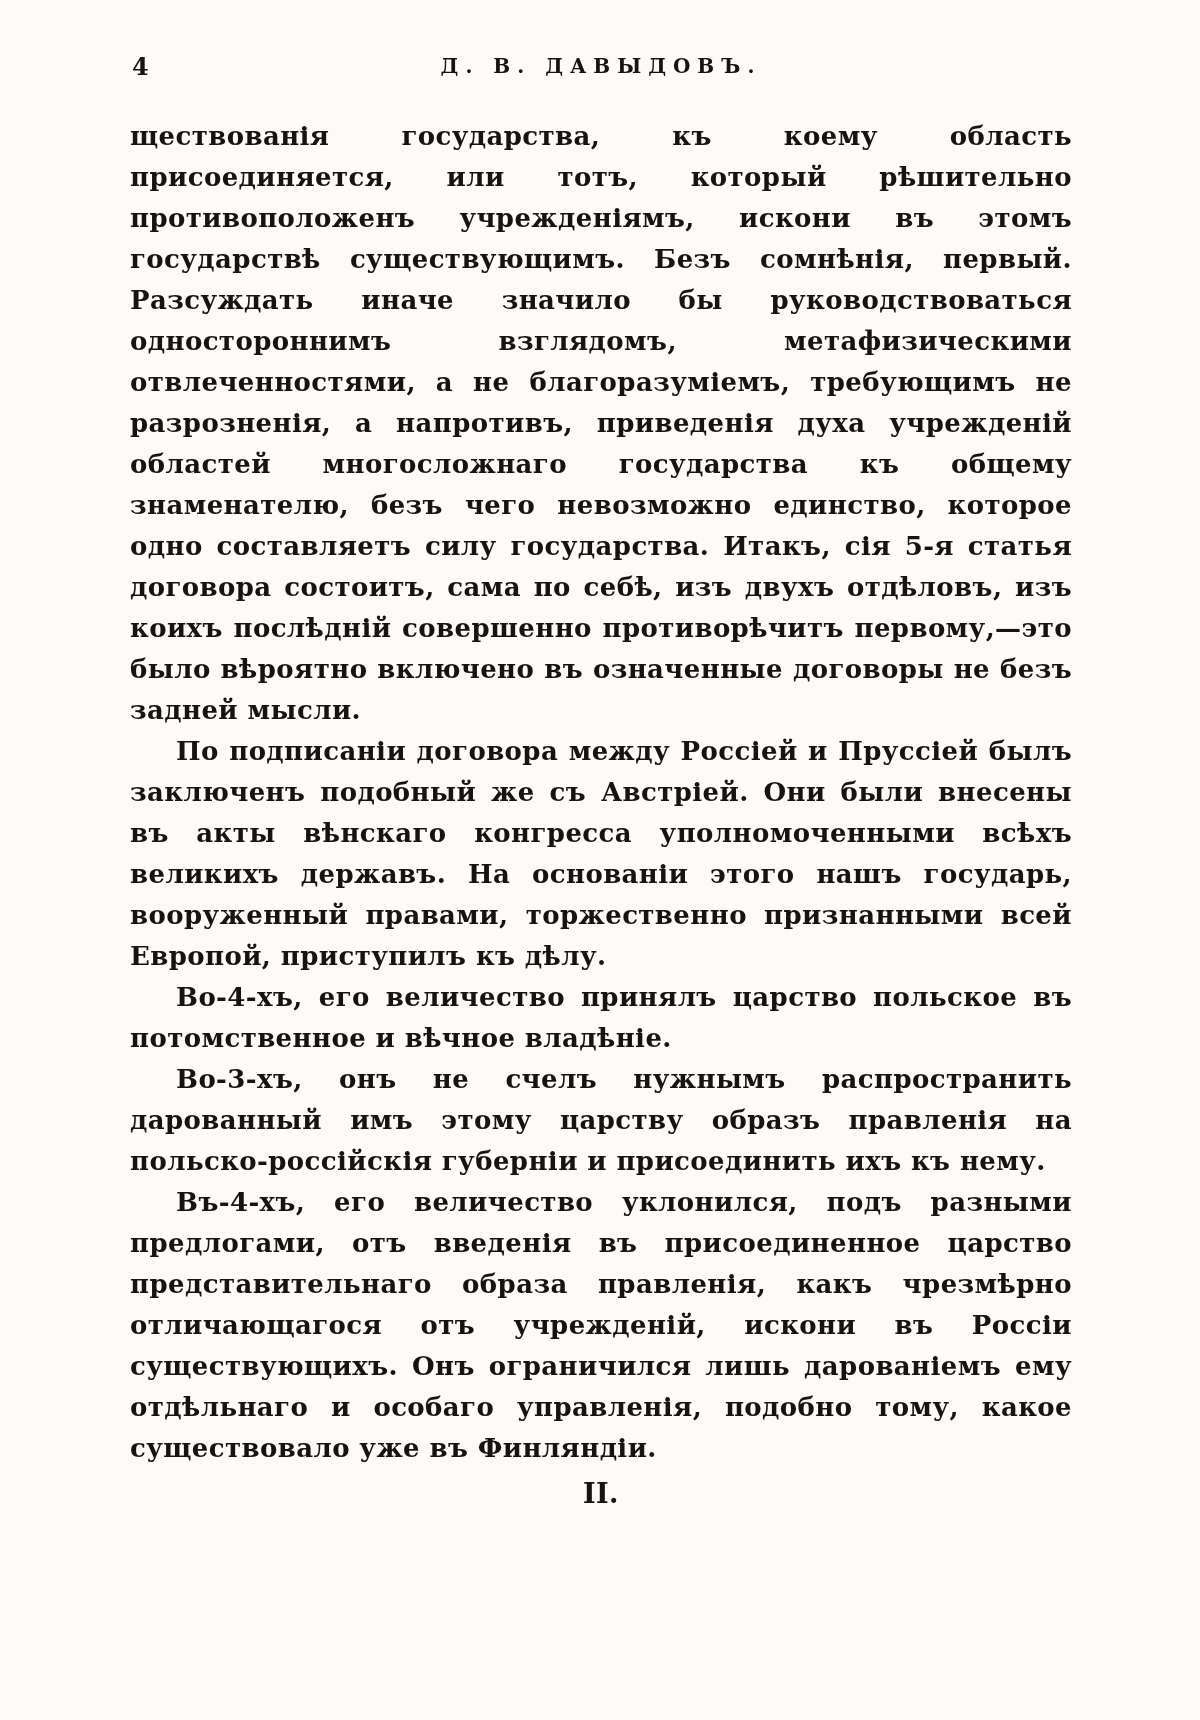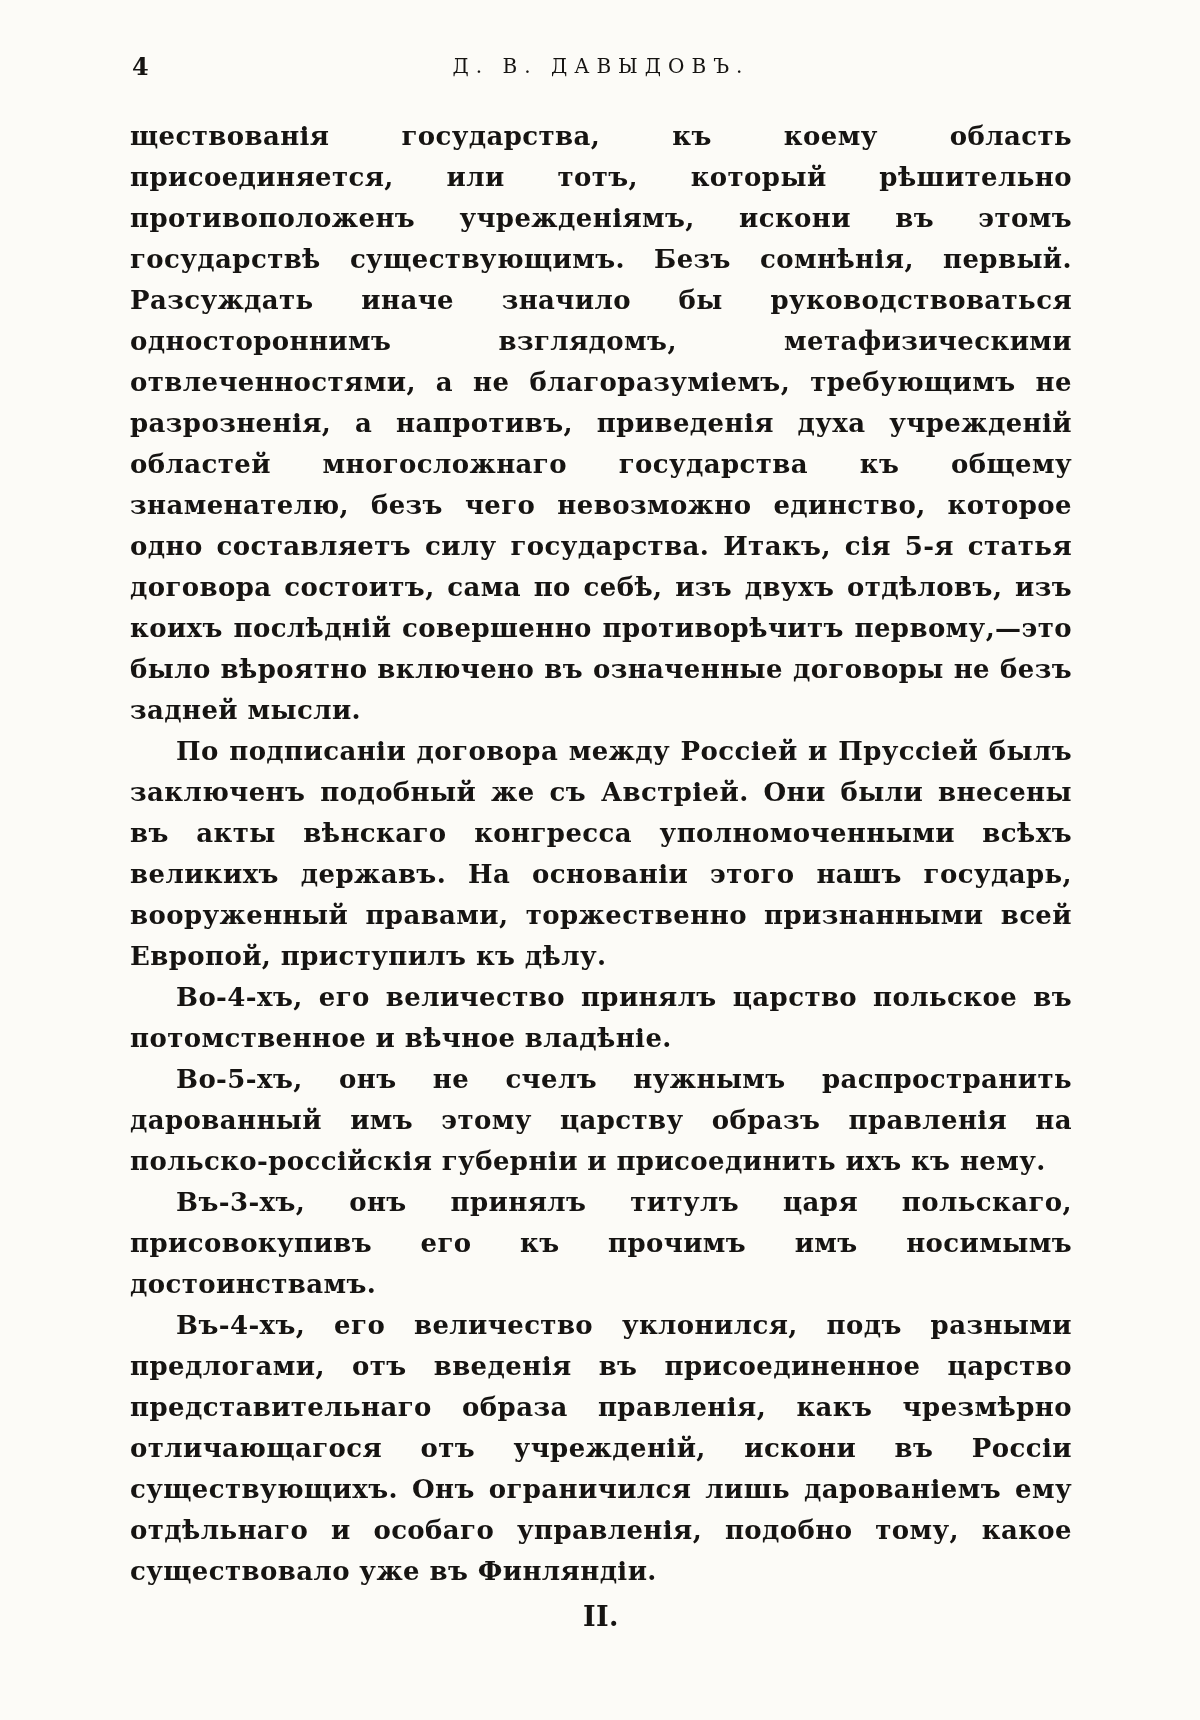--- a/index.html
+++ b/index.html
@@ -28,21 +28,21 @@
   .page-num {
     position: absolute;
     left: 2px;
     top: 2px;
     font-size: 24px;
     font-weight: bold;
   }
   .head-title {
     display: inline-block;
     font-size: 20px;
-    font-weight: normal;
+    font-weight: bold;
     letter-spacing: 7px;
     padding-top: 4px;
   }
   .text-block {
     font-size: 26px;
     line-height: 41px;
     font-weight: bold;
     text-align: justify;
     letter-spacing: 0.4px;
   }
@@ -69,21 +69,20 @@
 
   <header class="running-head">
     <span class="page-num">4</span>
     <span class="head-title">Д. В. ДАВЫДОВЪ.</span>
   </header>
 
   <main class="text-block">
     <p class="para no-indent">ществованія государства, къ коему область присоединяется, или тотъ, который рѣшительно противоположенъ учрежденіямъ, искони въ этомъ государствѣ существующимъ. Безъ сомнѣнія, первый. Разсуждать иначе значило бы руководствоваться одностороннимъ взглядомъ, метафизическими отвлеченностями, а не благоразуміемъ, требующимъ не разрозненія, а напротивъ, приведенія духа учрежденій областей многосложнаго государства къ общему знаменателю, безъ чего невозможно единство, которое одно составляетъ силу государства. Итакъ, сія 5-я статья договора состоитъ, сама по себѣ, изъ двухъ отдѣловъ, изъ коихъ послѣдній совершенно противорѣчитъ первому,—это было вѣроятно включено въ означенные договоры не безъ задней мысли.</p>
     <p class="para">По подписаніи договора между Россіей и Пруссіей былъ заключенъ подобный же съ Австріей. Они были внесены въ акты вѣнскаго конгресса уполномоченными всѣхъ великихъ державъ. На основаніи этого нашъ государь, вооруженный правами, торжественно признанными всей Европой, приступилъ къ дѣлу.</p>
     <p class="para">Во-4-хъ, его величество принялъ царство польское въ потомственное и вѣчное владѣніе.</p>
-    <p class="para">Во-5-хъ, онъ не счелъ нужнымъ распространить дарованный имъ этому царству образъ правленія на польско-россійскія губерніи и присоединить ихъ къ нему.</p>
-    <p class="para">Въ-3-хъ, онъ принялъ титулъ царя польскаго, присовокупивъ его къ прочимъ имъ носимымъ достоинствамъ.</p>
+    <p class="para">Во-3-хъ, онъ не счелъ нужнымъ распространить дарованный имъ этому царству образъ правленія на польско-россійскія губерніи и присоединить ихъ къ нему.</p>
     <p class="para">Въ-4-хъ, его величество уклонился, подъ разными предлогами, отъ введенія въ присоединенное царство представительнаго образа правленія, какъ чрезмѣрно отличающагося отъ учрежденій, искони въ Россіи существующихъ. Онъ ограничился лишь дарованіемъ ему отдѣльнаго и особаго управленія, подобно тому, какое существовало уже въ Финляндіи.</p>
 
     <div class="section-heading">II.</div>
 
   </main>
 
 </div>
 
 </body></html>

